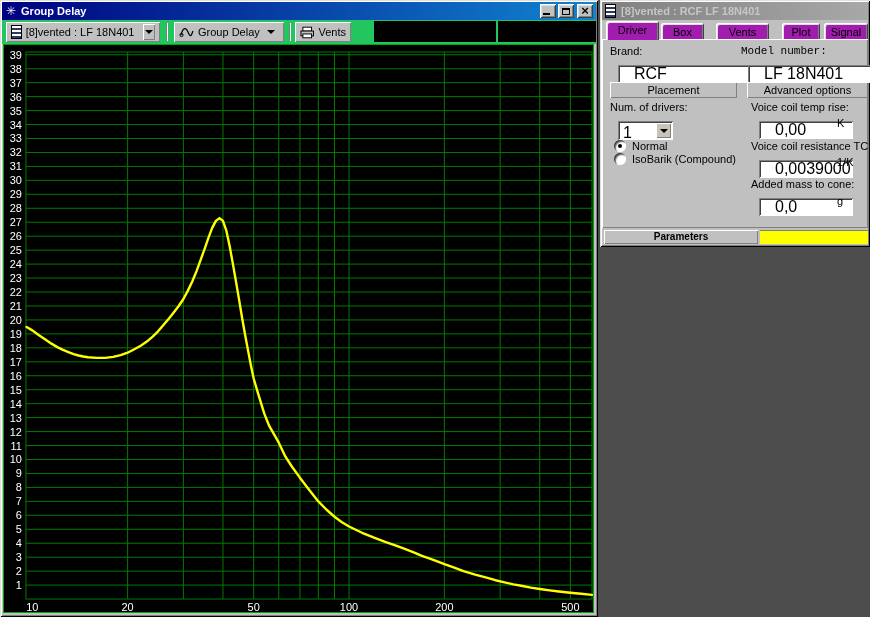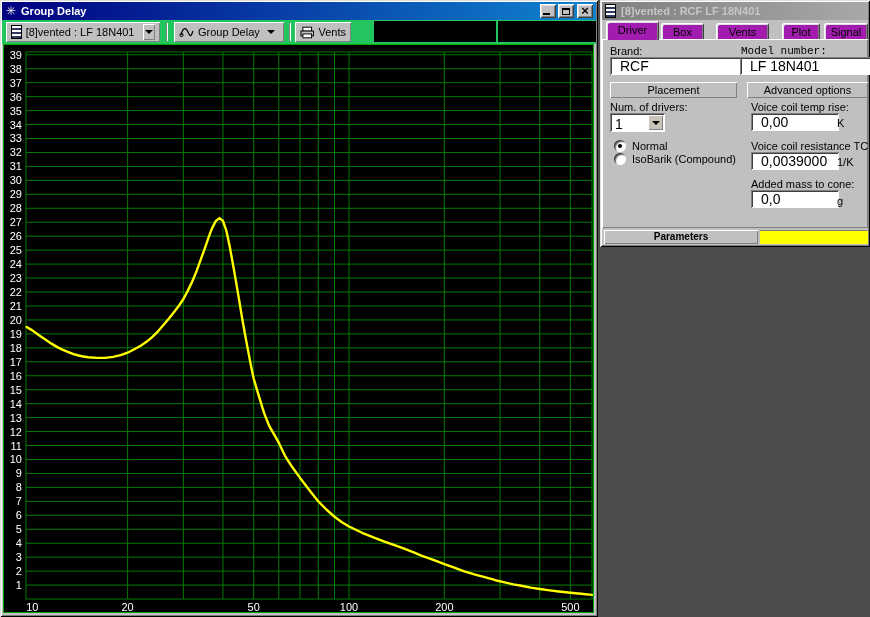--- a/index.html
+++ b/index.html
@@ -16,22 +16,22 @@
     box-shadow: inset 1px 1px 0 #dfdfdf, inset -1px -1px 0 #000,
                 inset 2px 2px 0 #fff,    inset -2px -2px 0 #808080;
   }
   .raised-thin{
     background:#c0c0c0;
     box-shadow: inset 1px 1px 0 #fff, inset -1px -1px 0 #808080;
   }
   .field{
     background:#fff;border:none;outline:none;
     box-shadow: inset 1px 1px 0 #808080, inset -1px -1px 0 #fff, inset 2px 2px 0 #404040;
-    font-family:"Liberation Sans",sans-serif;font-size:14px;color:#000;
-    padding:0 0 0 10px;margin:0;
+    font-family:"Liberation Sans",sans-serif;font-size:16px;color:#000;
+    padding:0 0 0 16px;margin:8px;
   }
   
   .titlebar-active{
     background:linear-gradient(to right,#000080,#1084d0);
     color:#fff;font-weight:bold;display:flex;align-items:center;
   }
   .titlebar-inactive{
     background:linear-gradient(to right,#808080,#a8a8a8);
     color:#c6c6c6;font-weight:bold;display:flex;align-items:center;
   }

